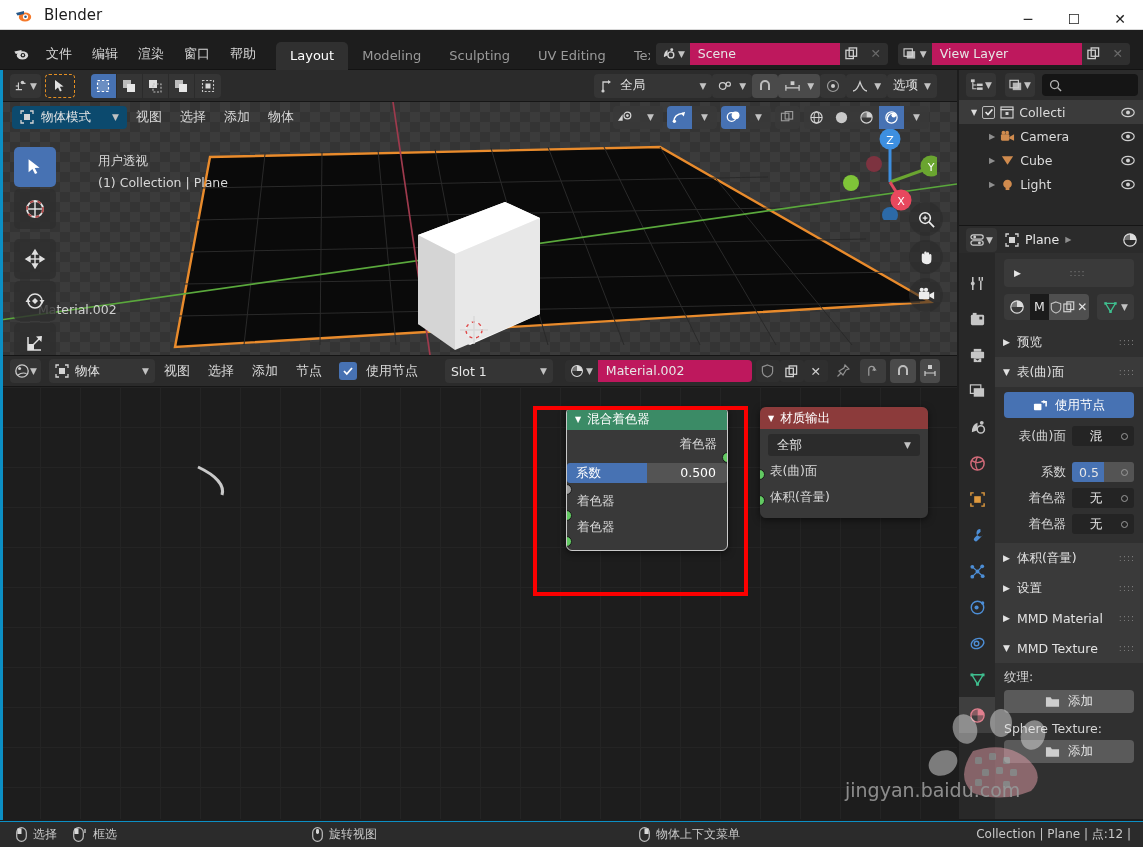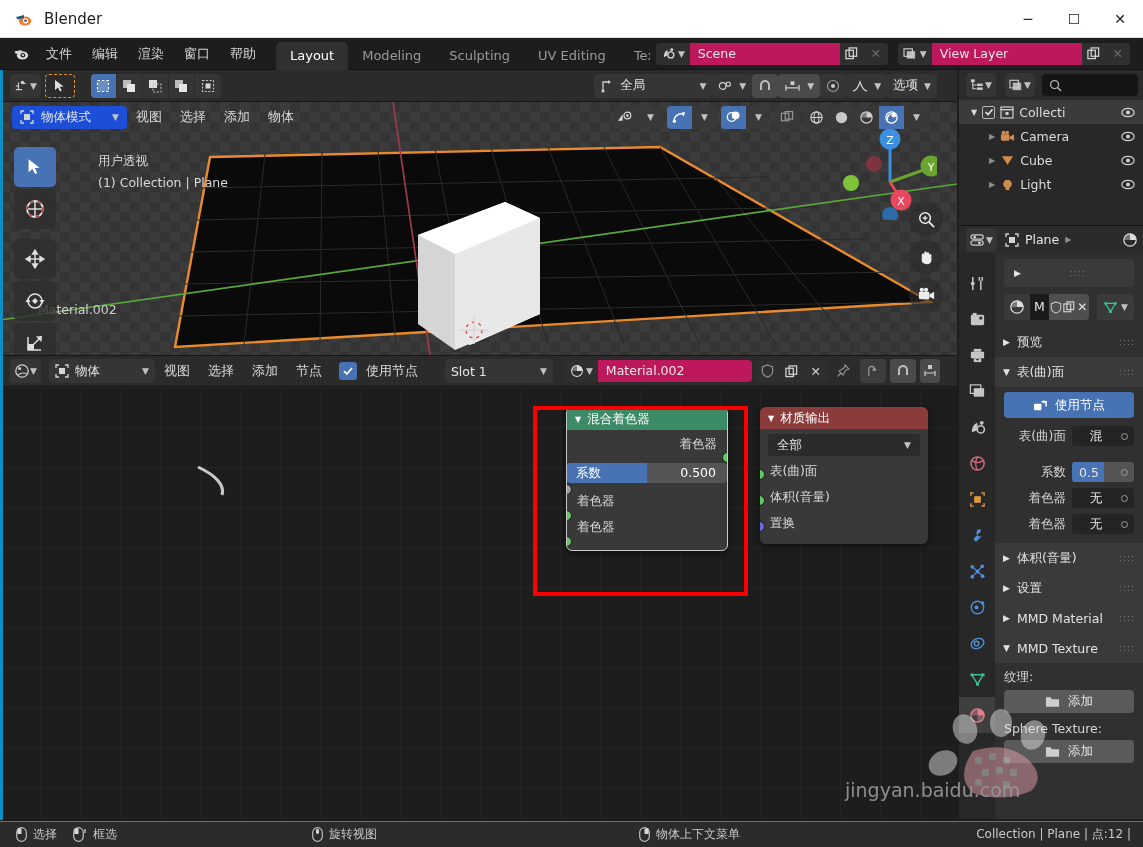--- a/index.html
+++ b/index.html
@@ -4,21 +4,21 @@
 <style>
   * { box-sizing: border-box; margin:0; padding:0; }
   html,body{ background:#1d1d1d; }
   body{
     width:1143px; height:847px; position:relative; overflow:hidden;
     font-family:"DejaVu Sans","Liberation Sans",sans-serif;
     font-size:12.5px; color:#e6e6e6; user-select:none;
   }
   
   .titlebar{
-    position:absolute; left:0; top:0; width:1143px; height:38px;
+    position:absolute; left:0; top:0; width:1143px; height:30px;
     background:#ffffff; display:flex; align-items:center; padding-left:14px;
     border-bottom:1px solid #d8d8d8;
   }
   .titlebar .ttl{ color:#1c1c1c; font-size:15px; margin-left:10px; }
   .winbtns{ position:absolute; right:0; top:0; height:38px; display:flex; }
   .winbtn{ width:46px; height:38px; display:flex; align-items:center; justify-content:center;
            color:#222; font-size:14px; }
   
   .menubar{
     position:absolute; left:0; top:38px; width:1143px; height:32px;
@@ -52,21 +52,21 @@
   .sel{ background:#4772b3; }
   .combo{ height:24px; background:#353535; border-radius:4px; display:flex; align-items:center;
           padding:0 6px; gap:6px; font-size:12.5px;}
   .caret{ font-size:9px; color:#c2c2c2;}
   
   .vpheader{
     position:absolute; left:0; top:102px; width:957px; height:30px;
     display:flex; align-items:center; z-index:6;
   }
   .vph-left{ display:flex; align-items:center; }
-  .modebox{ height:23px; background:#1d4ed8; border-radius:4px; display:flex; align-items:center;
+  .modebox{ height:23px; background:#0c4a6e; border-radius:4px; display:flex; align-items:center;
             padding:0 8px; gap:7px; margin-left:12px;}
   .vmenu{ padding:3px 9px; color:#dadada; font-size:13px;}
   .vph-right{ position:absolute; right:28px; display:flex; align-items:center; gap:4px;}
   .rgrp{ display:flex; background:#3a3a3acc; border-radius:4px; overflow:hidden;}
   .rgrp > div{ width:25px; height:23px; display:flex; align-items:center; justify-content:center;}
   
   .viewport{
     position:absolute; left:0; top:102px; width:957px; height:253px;
     background:#2f2f2f; overflow:hidden;
   }
@@ -677,23 +677,20 @@
     <div class="ndrop">
       <span>全部</span>
       <span class="caret">▼</span>
     </div>
     <div class="nrow">
       <span>表(曲)面</span>
     </div>
     <div class="nrow">
       <span>体积(音量)</span>
     </div>
-    <div class="nrow">
-      <span>置换</span>
-    </div>
     <div style="height:8px"></div>
     <div class="sock" style="background:#62c962; left:-6px; top:62px"></div>
     <div class="sock" style="background:#62c962; left:-6px; top:88px"></div>
     <div class="sock" style="background:#6a6ad8; left:-6px; top:114px"></div>
   </div>
 </div>
 
 <div class="redbox"></div>
 
 <div class="outl">

